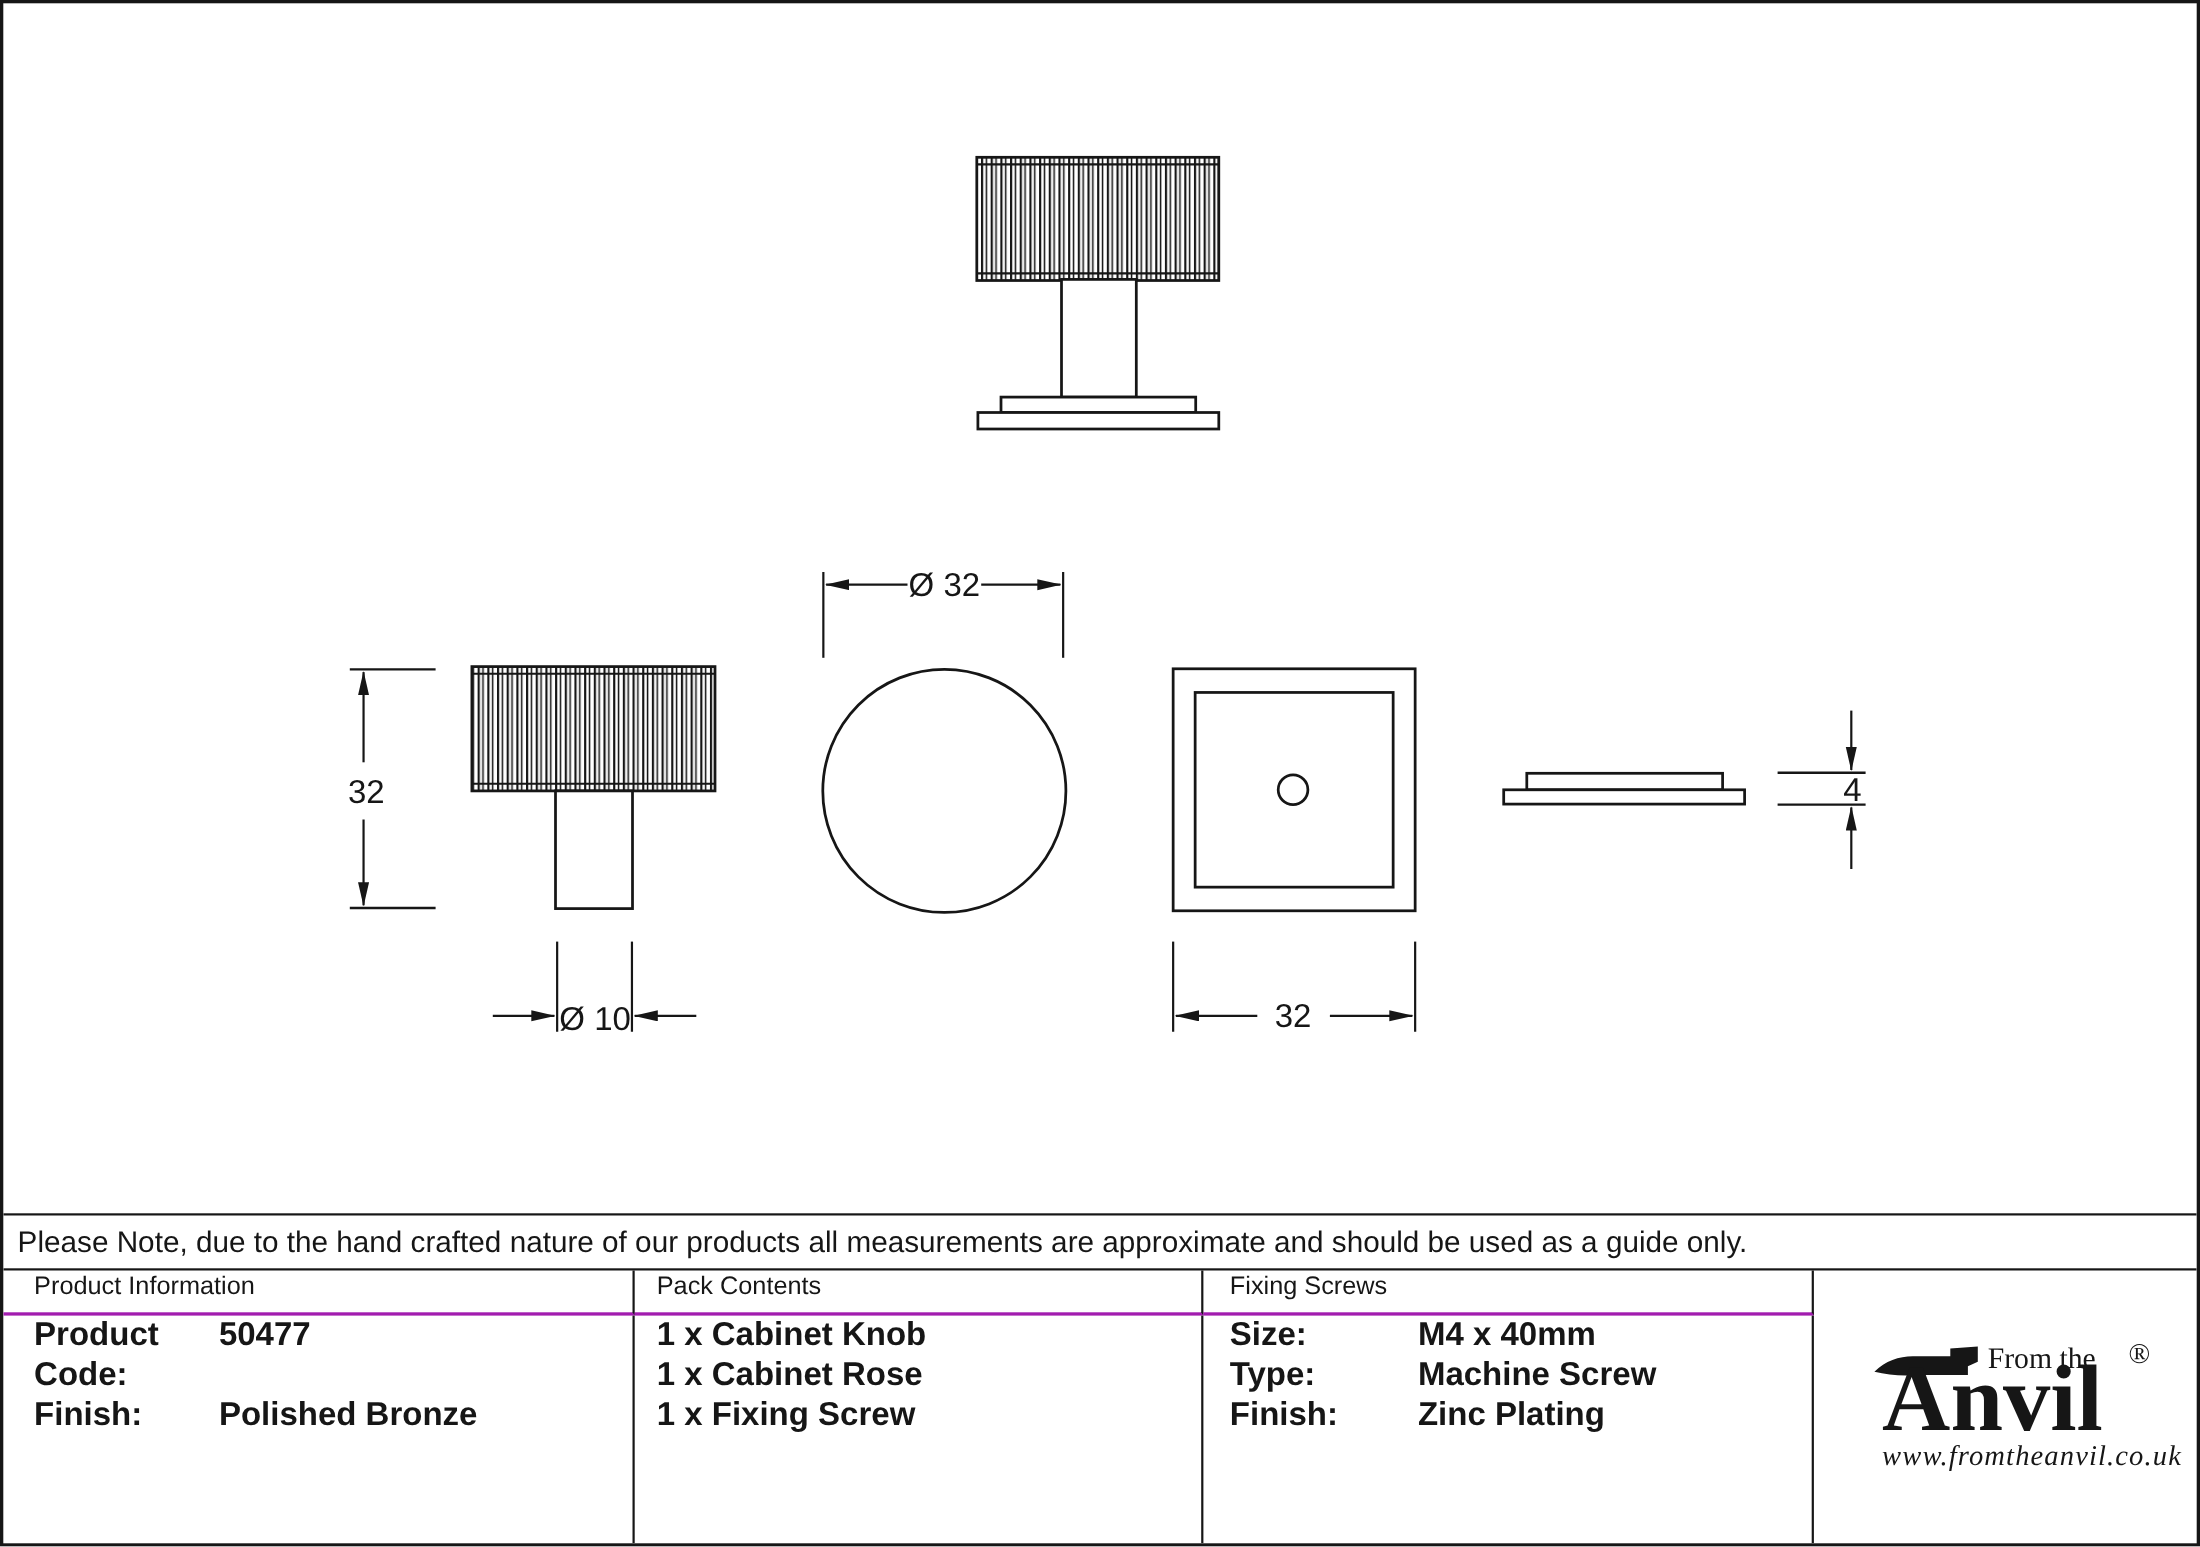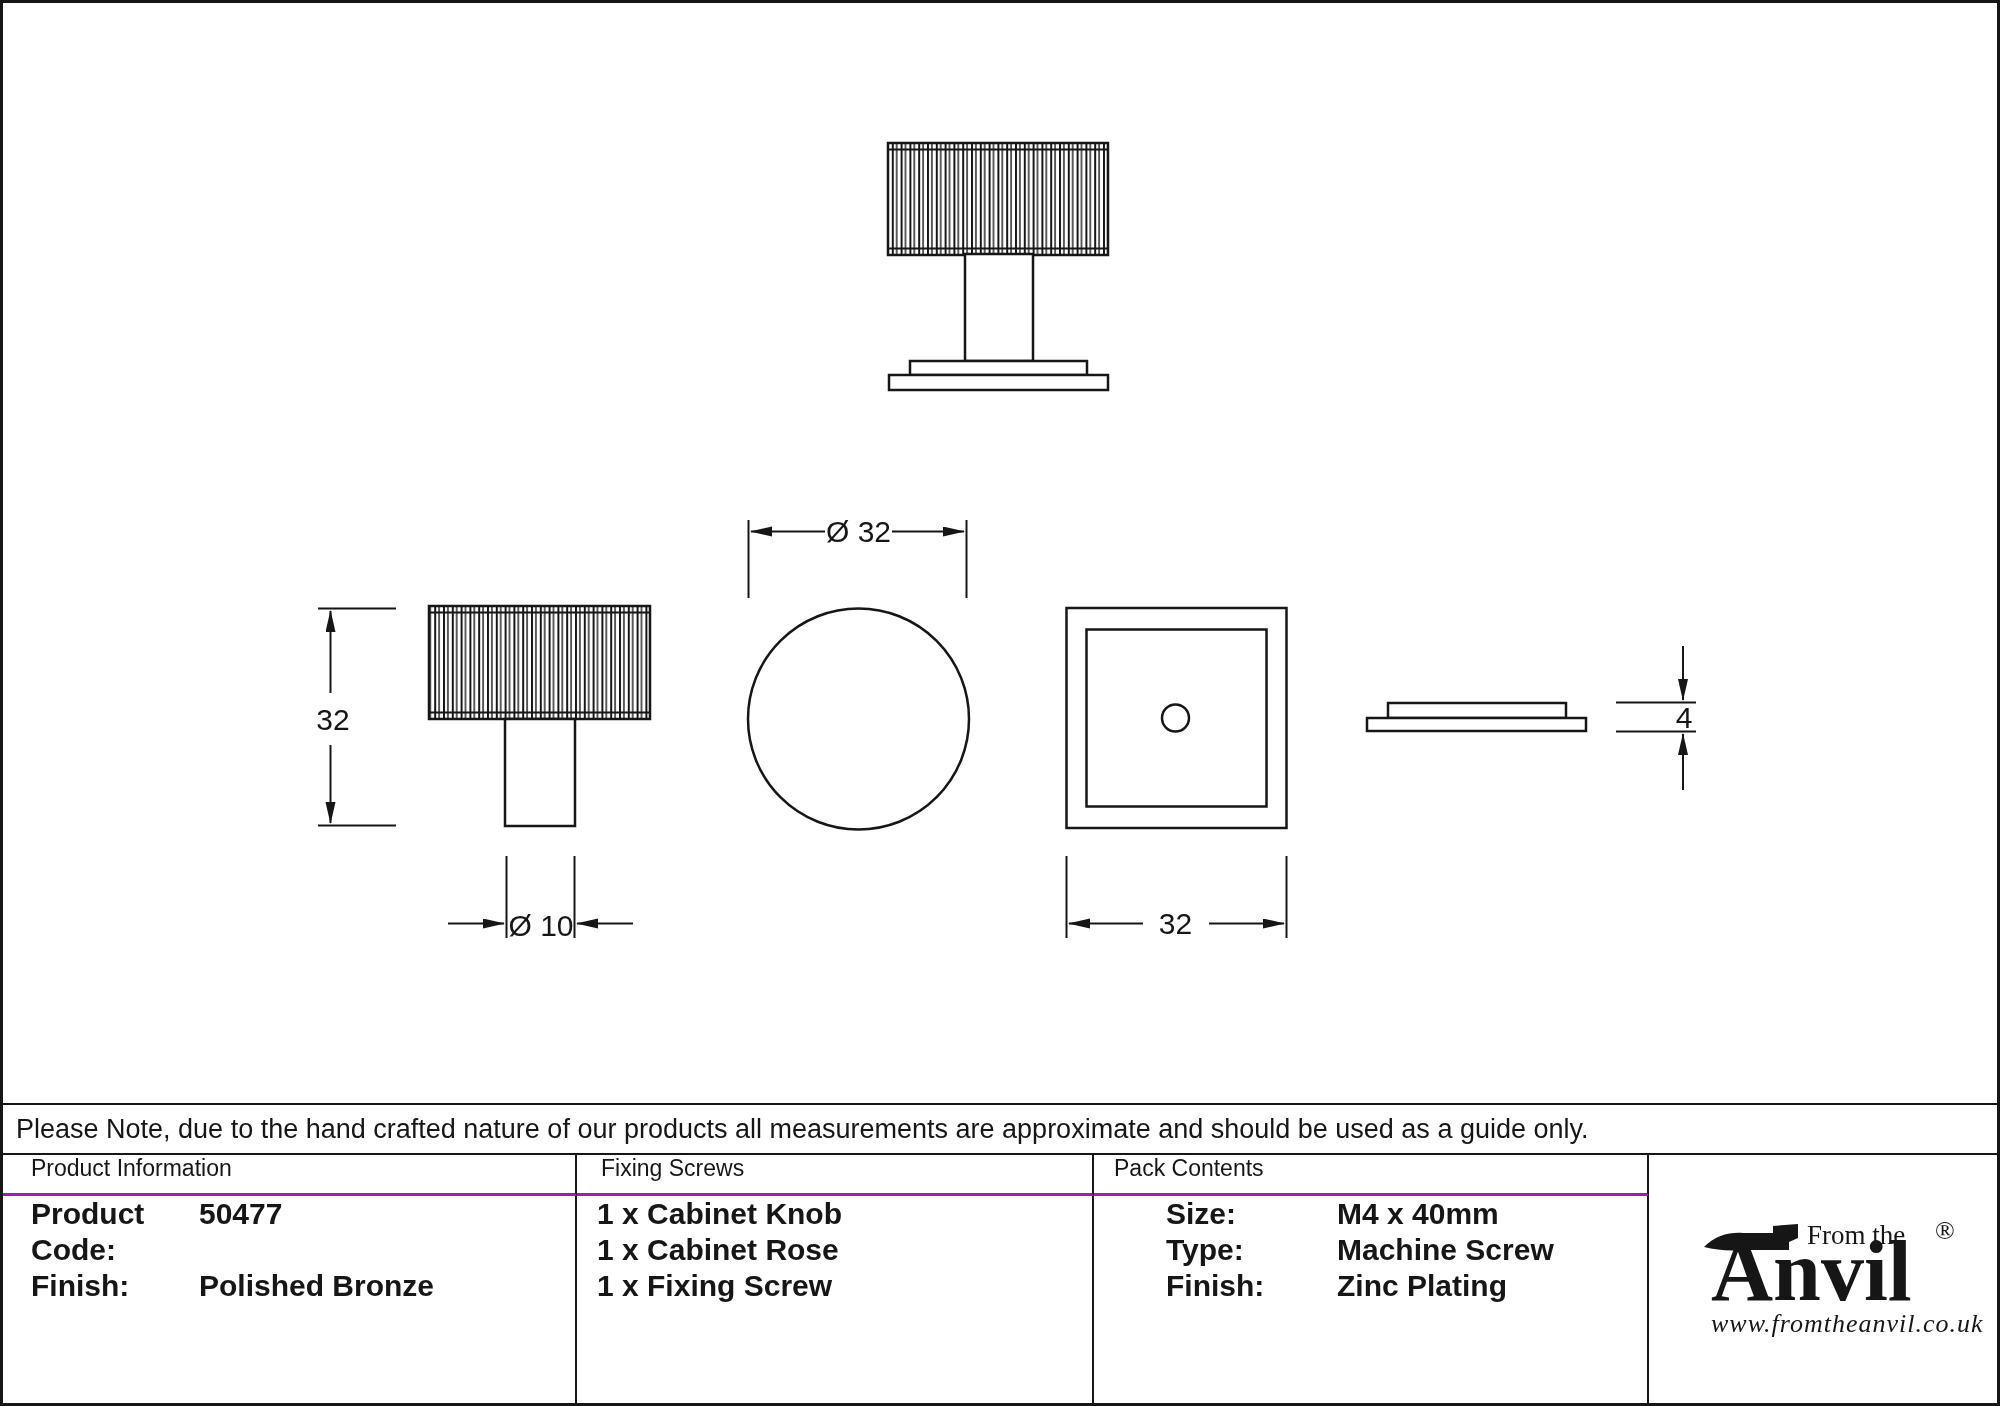--- a/index.html
+++ b/index.html
@@ -25,21 +25,21 @@
     grid-template-rows:41px 1fr;
   }
   .cell{box-sizing:border-box;overflow:hidden;}
   .th{display:flex;font-size:23px;border-bottom:3px solid #a21caf;}
   .td{font-size:30px;line-height:36px;font-weight:bold;}
   .c1{padding-left:28px;border-right:2.5px solid #161616;}
   .c2{padding-left:20px;border-right:2.5px solid #161616;}
   .c3{padding-left:24px;border-right:2.5px solid #161616;}
   .kv{display:flex;align-items:flex-start;}
   .kv .k{flex:0 0 168px;}
-  .c3 .kv .k{flex:0 0 171px;margin-left:48px;}
+  .c3 .kv .k{flex:0 0 171px;}
   .kv .v{white-space:pre-line;}
   .logo-cell{grid-column:4;grid-row:1 / span 2;position:relative;}
   .logo-cell svg{position:absolute;left:0;top:0;}
   .logo-serif{font-family:"Liberation Serif",serif;}
 </style>
 </head>
 <body>
 
 <div class="sheet">
 
@@ -130,25 +130,25 @@
 
   <div class="note-row">
     <span>Please Note, due to the hand crafted nature of our products all measurements are approximate and should be used as a guide only.</span>
   </div>
 
   <div class="info-table">
 
     <div class="cell th c1">
       <span>Product Information</span>
     </div>
+    <div class="cell th c2">
+      <span>Pack Contents</span>
+    </div>
     <div class="cell th c3">
       <span>Fixing Screws</span>
-    </div>
-    <div class="cell th c2">
-      <span>Pack Contents</span>
     </div>
 
     <div class="cell td c1">
       <div class="kv">
         <span class="k">Product Code:</span>
         <span class="v">50477</span>
       </div>
       <div class="kv">
         <span class="k">Finish:</span>
         <span class="v">Polished Bronze</span>

